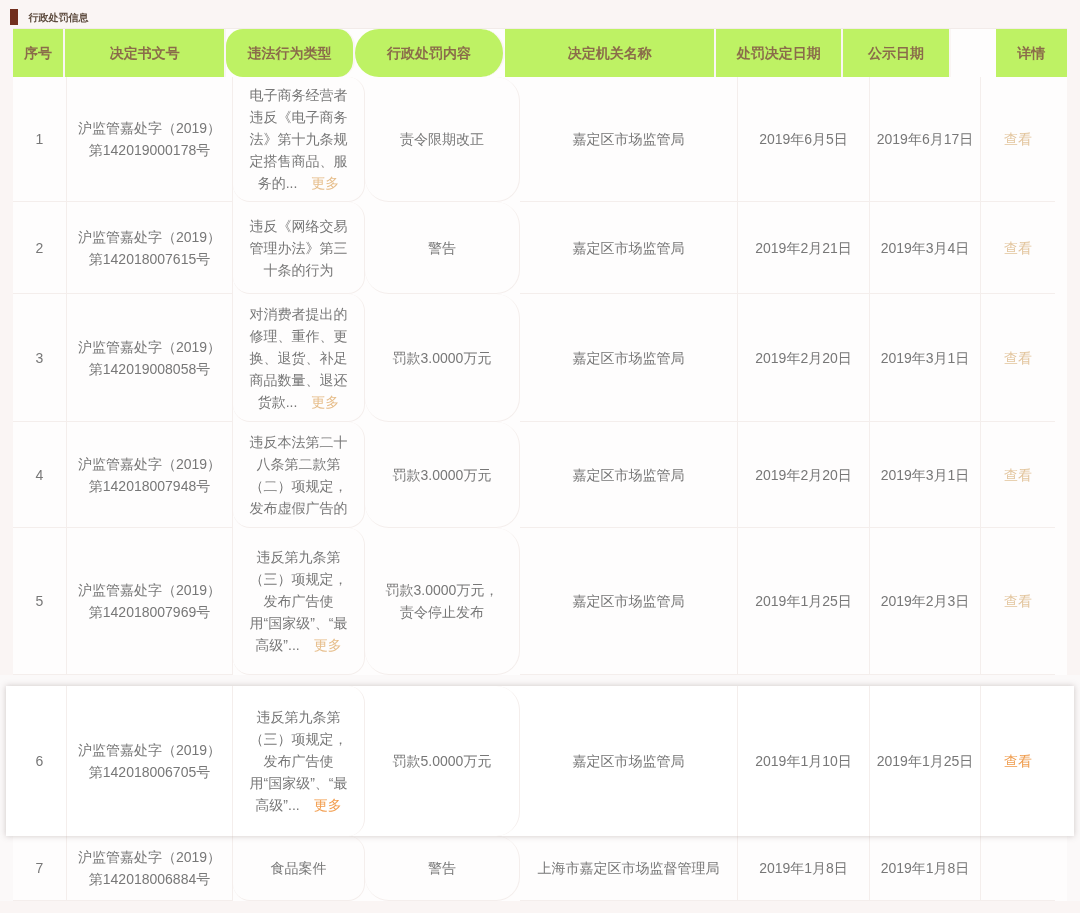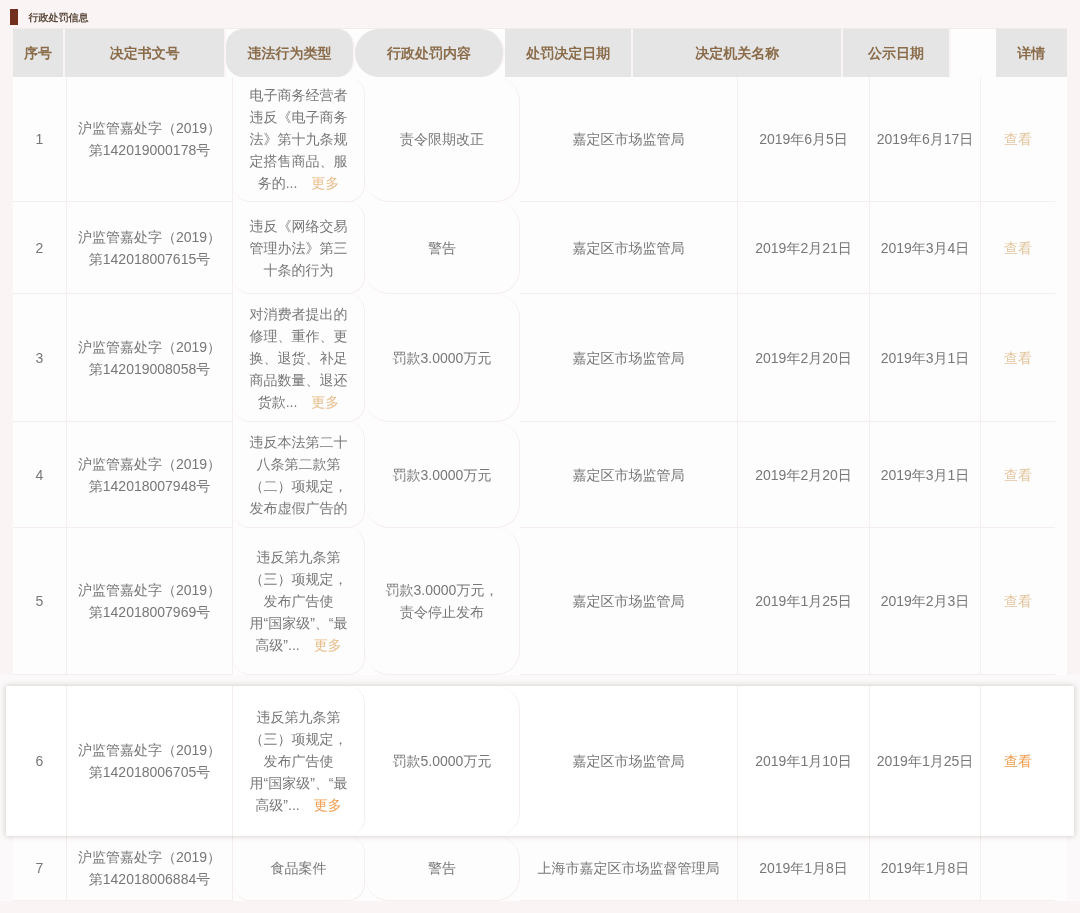--- a/index.html
+++ b/index.html
@@ -26,21 +26,21 @@
     display:flex; align-items:center; justify-content:center;
     text-align:center; font-size:14px; line-height:22px;
   }
   .td {
     color:#777;
     border-right:1px solid #f4eeec;
     border-bottom:1px solid #f4eeec;
   }
   .td:last-child { border-right:none; }
   .th {
-    background:#e5e5e5; color:#8a6c4a; font-weight:bold;
+    background:#bef264; color:#8a6c4a; font-weight:bold;
     border-right:2px solid #faf5f4;
   }
   .th:last-child { border-right:none;margin-left:45px; }
   
   .c1 { width:54px; }
   .c2 { width:166px; padding:0 10px; }
   .c3 { width:132px; padding:0 15px;border-radius:17px; }
   .c4 { width:155px; padding:0 16px;border-radius:24px; }
   .c5 { width:218px; }
   .c6 { width:132px; }
@@ -83,22 +83,22 @@
   <span class="title-bar"></span>
   <span class="page-title">行政处罚信息</span>
 </div>
 
 <div class="tbl upper">
   <div class="tr thead">
     <div class="th thead c1">序号</div>
     <div class="th thead c2">决定书文号</div>
     <div class="th thead c3">违法行为类型</div>
     <div class="th thead c4">行政处罚内容</div>
+    <div class="th thead c5">决定机关名称</div>
     <div class="th thead c6">处罚决定日期</div>
-    <div class="th thead c5">决定机关名称</div>
     <div class="th thead c7">公示日期</div>
     <div class="th thead c8">详情</div>
   </div>
 
   <div class="tr hr1">
     <div class="td c1">1</div>
     <div class="td c2">沪监管嘉处字（2019）第142019000178号</div>
     <div class="td c3">
       <span class="cellwrap"><span>电子商务经营者违反《电子商务法》第十九条规定搭售商品、服务的...</span><a class="more">更多</a></span>
     </div>

